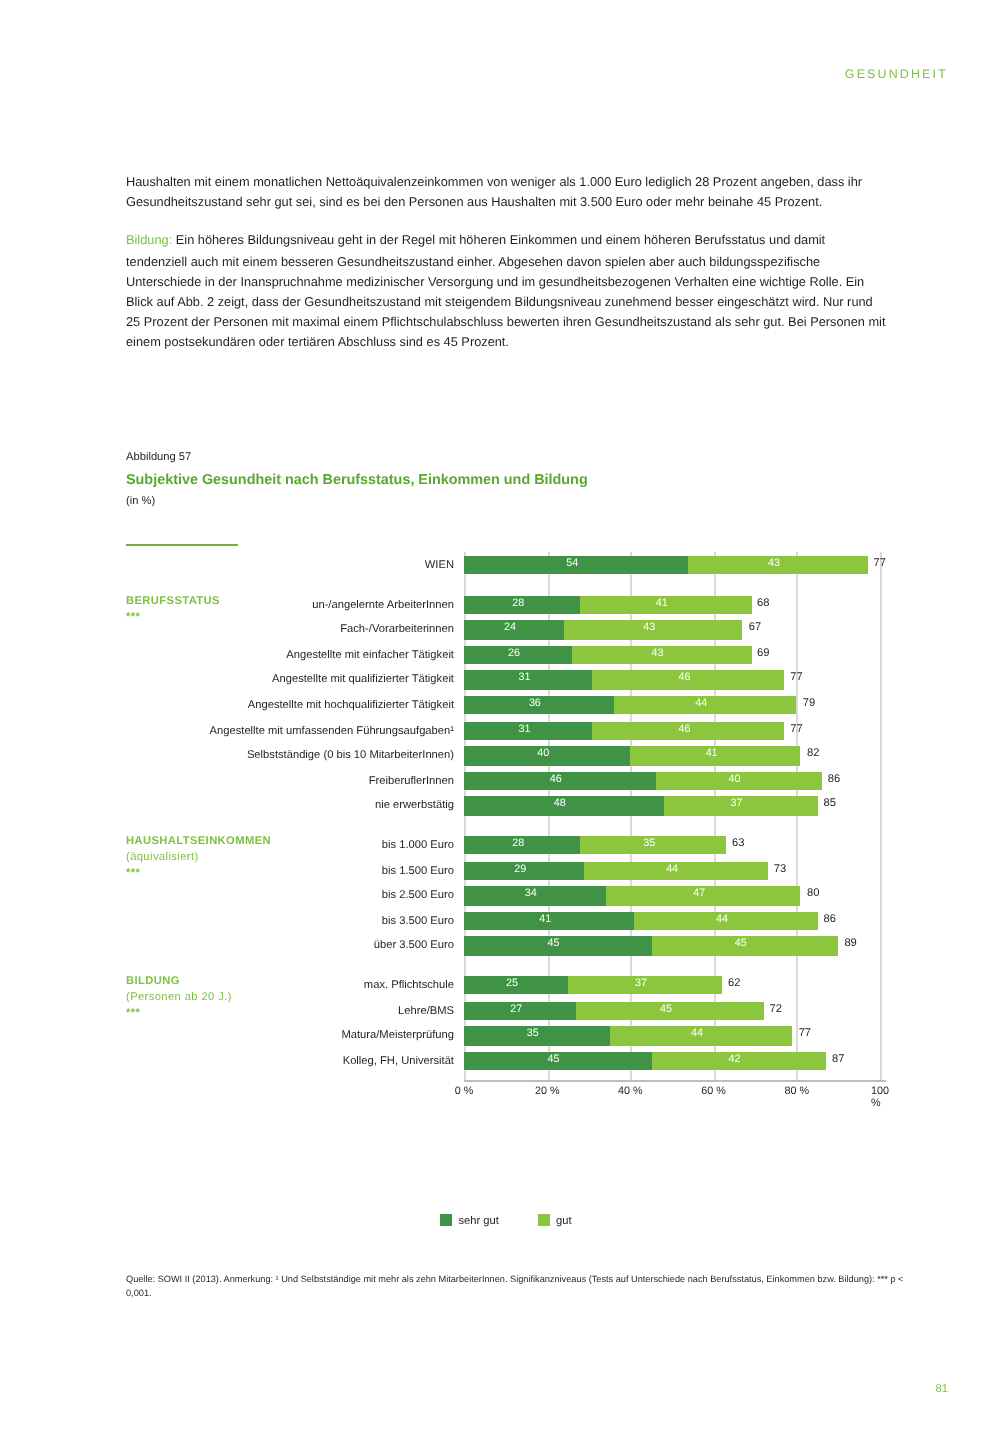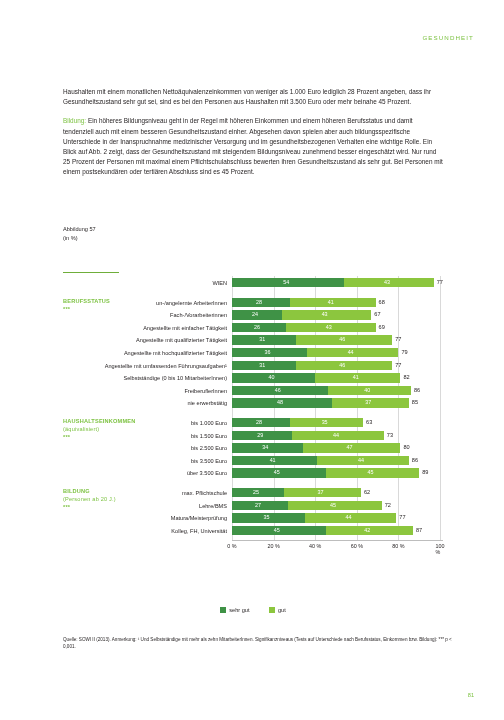--- a/index.html
+++ b/index.html
@@ -112,20 +112,21 @@
 
   <div class="section-label">GESUNDHEIT</div>
 
   <div class="body-text">
     <p>Haushalten mit einem monatlichen Nettoäquivalenzeinkommen von weniger als 1.000 Euro lediglich 28 Prozent angeben, dass ihr Gesundheitszustand sehr gut sei, sind es bei den Personen aus Haushalten mit 3.500 Euro oder mehr beinahe 45 Prozent.</p>
     <p><span class="kw">Bildung:</span><span> Ein höheres Bildungsniveau geht in der Regel mit höheren Einkommen und einem höheren Berufsstatus und damit tendenziell auch mit einem besseren Gesundheitszustand einher. Abgesehen davon spielen aber auch bildungsspezifische Unterschiede in der Inanspruchnahme medizinischer Versorgung und im gesundheitsbezogenen Verhalten eine wichtige Rolle. Ein Blick auf Abb. 2 zeigt, dass der Gesundheitszustand mit steigendem Bildungsniveau zunehmend besser eingeschätzt wird. Nur rund 25 Prozent der Personen mit maximal einem Pflichtschulabschluss bewerten ihren Gesundheitszustand als sehr gut. Bei Personen mit einem postsekundären oder tertiären Abschluss sind es 45 Prozent.</span></p>
   </div>
 
   <div class="fig-head">
     <div class="fig-num">Abbildung 57</div>
+    <div class="fig-title">Subjektive Gesundheit nach Berufsstatus, Einkommen und Bildung</div>
     <div class="fig-unit">(in %)</div>
   </div>
   <div class="fig-rule"></div>
 
   <div class="chart" id="chart">
       <div class="grid-line" style="left: 169px; top: 0px; bottom: auto; height: 264.4px;"></div>
       <div class="grid-line" style="left: 210.6px; top: 0px; bottom: auto; height: 264.4px;"></div>
       <div class="grid-line" style="left: 252.2px; top: 0px; bottom: auto; height: 264.4px;"></div>
       <div class="grid-line" style="left: 293.8px; top: 0px; bottom: auto; height: 264.4px;"></div>
       <div class="grid-line" style="left: 335.4px; top: 0px; bottom: auto; height: 264.4px;"></div>

